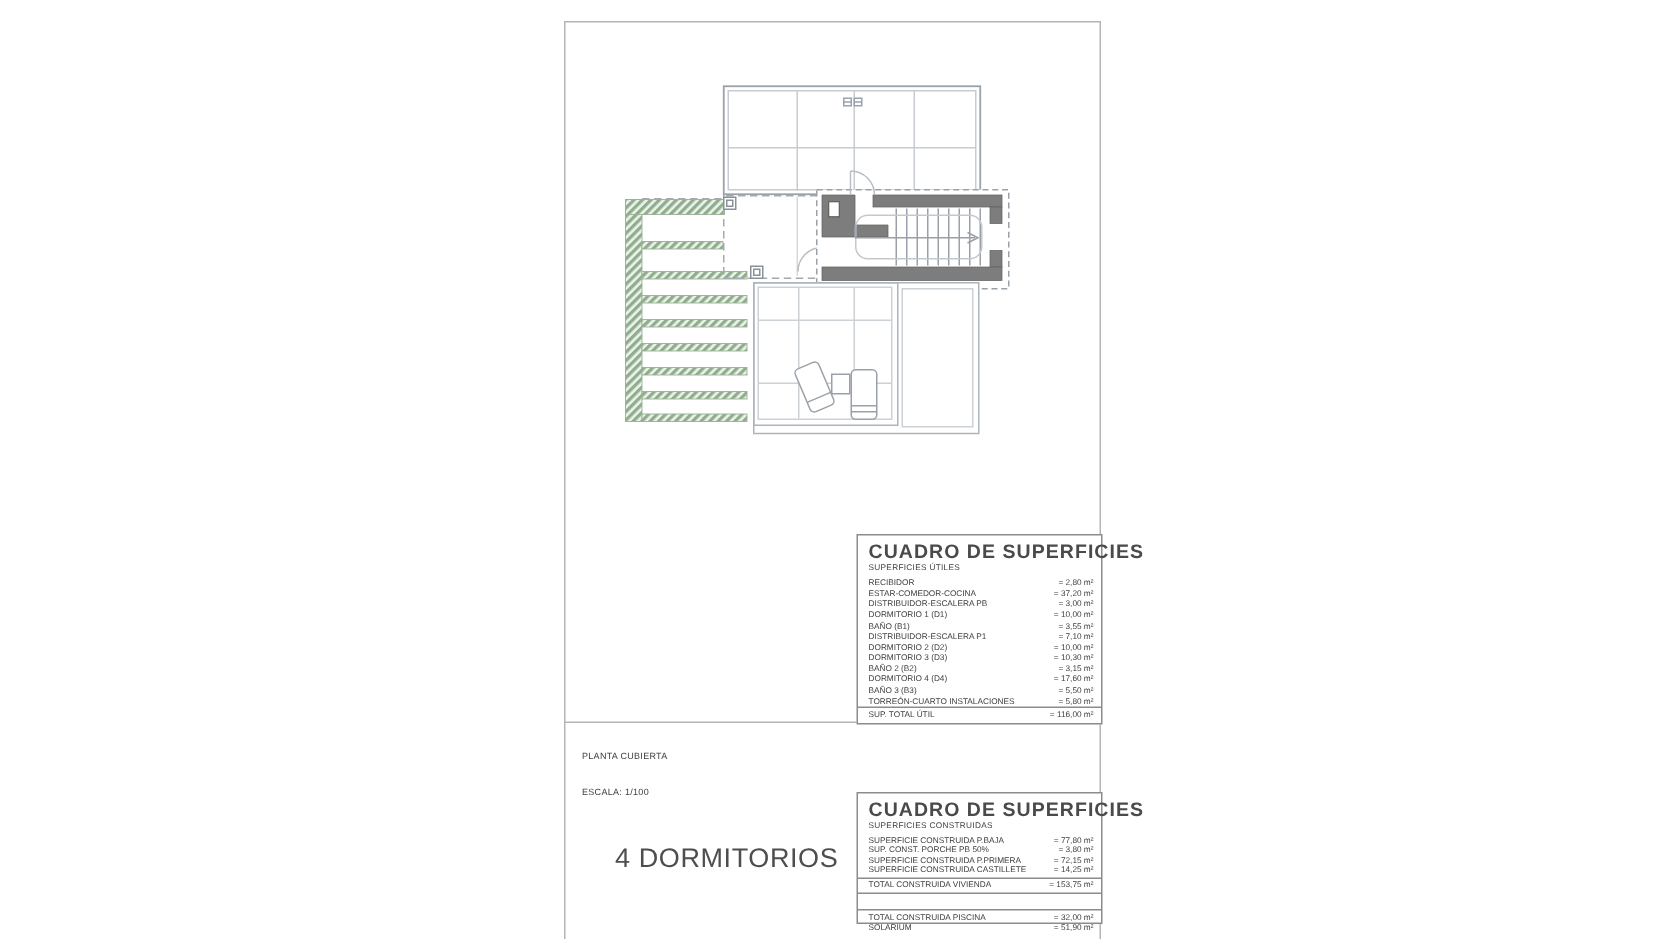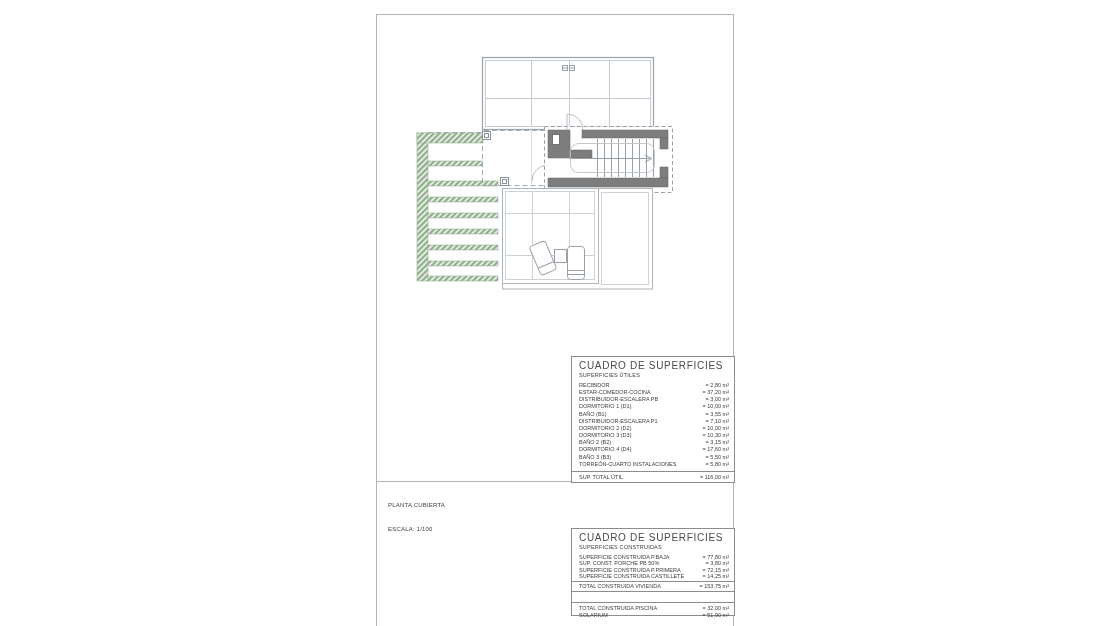--- a/index.html
+++ b/index.html
@@ -5,21 +5,21 @@
   html,body{margin:0;padding:0;background:#fff;}
   body{width:1110px;height:626px;font-family:"Liberation Sans",sans-serif;}
   .page{position:relative;width:1110px;height:626px;overflow:hidden;background:#fff;}
   svg.plan{position:absolute;left:0;top:0;}
 
   
   .area-table{position:absolute;background:#fff;border:1px solid #8c8c8c;color:#3e3e3e;box-sizing:border-box;}
   .tbl-utiles{left:571px;top:356px;width:164px;height:127px;}
   .tbl-construidas{left:571px;top:528px;width:164px;height:88px;}
   .t-head{padding:3px 6px 0 7px;}
-  .t-title{font-size:10px;letter-spacing:.7px;color:#4a4a4a;white-space:nowrap;}
+  .t-title{font-size:13px;letter-spacing:.7px;color:#4a4a4a;white-space:nowrap;font-weight:bold;}
   .t-sub{font-size:5.5px;letter-spacing:.2px;margin-top:1px;}
   .t-rows{padding:0 5px 0 7px;margin-top:4px;}
   .t-row{display:flex;justify-content:space-between;font-size:5.5px;line-height:7.15px;white-space:nowrap;}
   .t-rows-c .t-row{line-height:6.4px;}
   .t-total-bottom{position:absolute;left:0;right:0;bottom:0;border-top:1px solid #8c8c8c;display:flex;justify-content:space-between;font-size:5.5px;padding:2px 5px 2px 7px;white-space:nowrap;}
   .t-total-mid{border-top:1px solid #8c8c8c;border-bottom:1px solid #8c8c8c;display:flex;justify-content:space-between;font-size:5.5px;padding:1.5px 5px 1.5px 7px;margin-top:1px;white-space:nowrap;}
   .t-extra{border-top:1px solid #8c8c8c;margin-top:10px;padding:2px 5px 2px 7px;}
   .t-extra .t-row{line-height:7px;}
 
   
@@ -264,14 +264,15 @@
           <span>SOLARIUM</span>
           <span>= 51,90 m²</span>
         </div>
       </div>
   </div>
 
   <div class="plan-label">
     <div>PLANTA CUBIERTA</div>
     <div>ESCALA: 1/100</div>
   </div>
+  <div class="dorms">4 DORMITORIOS</div>
 
 </div>
 
 </body></html>

